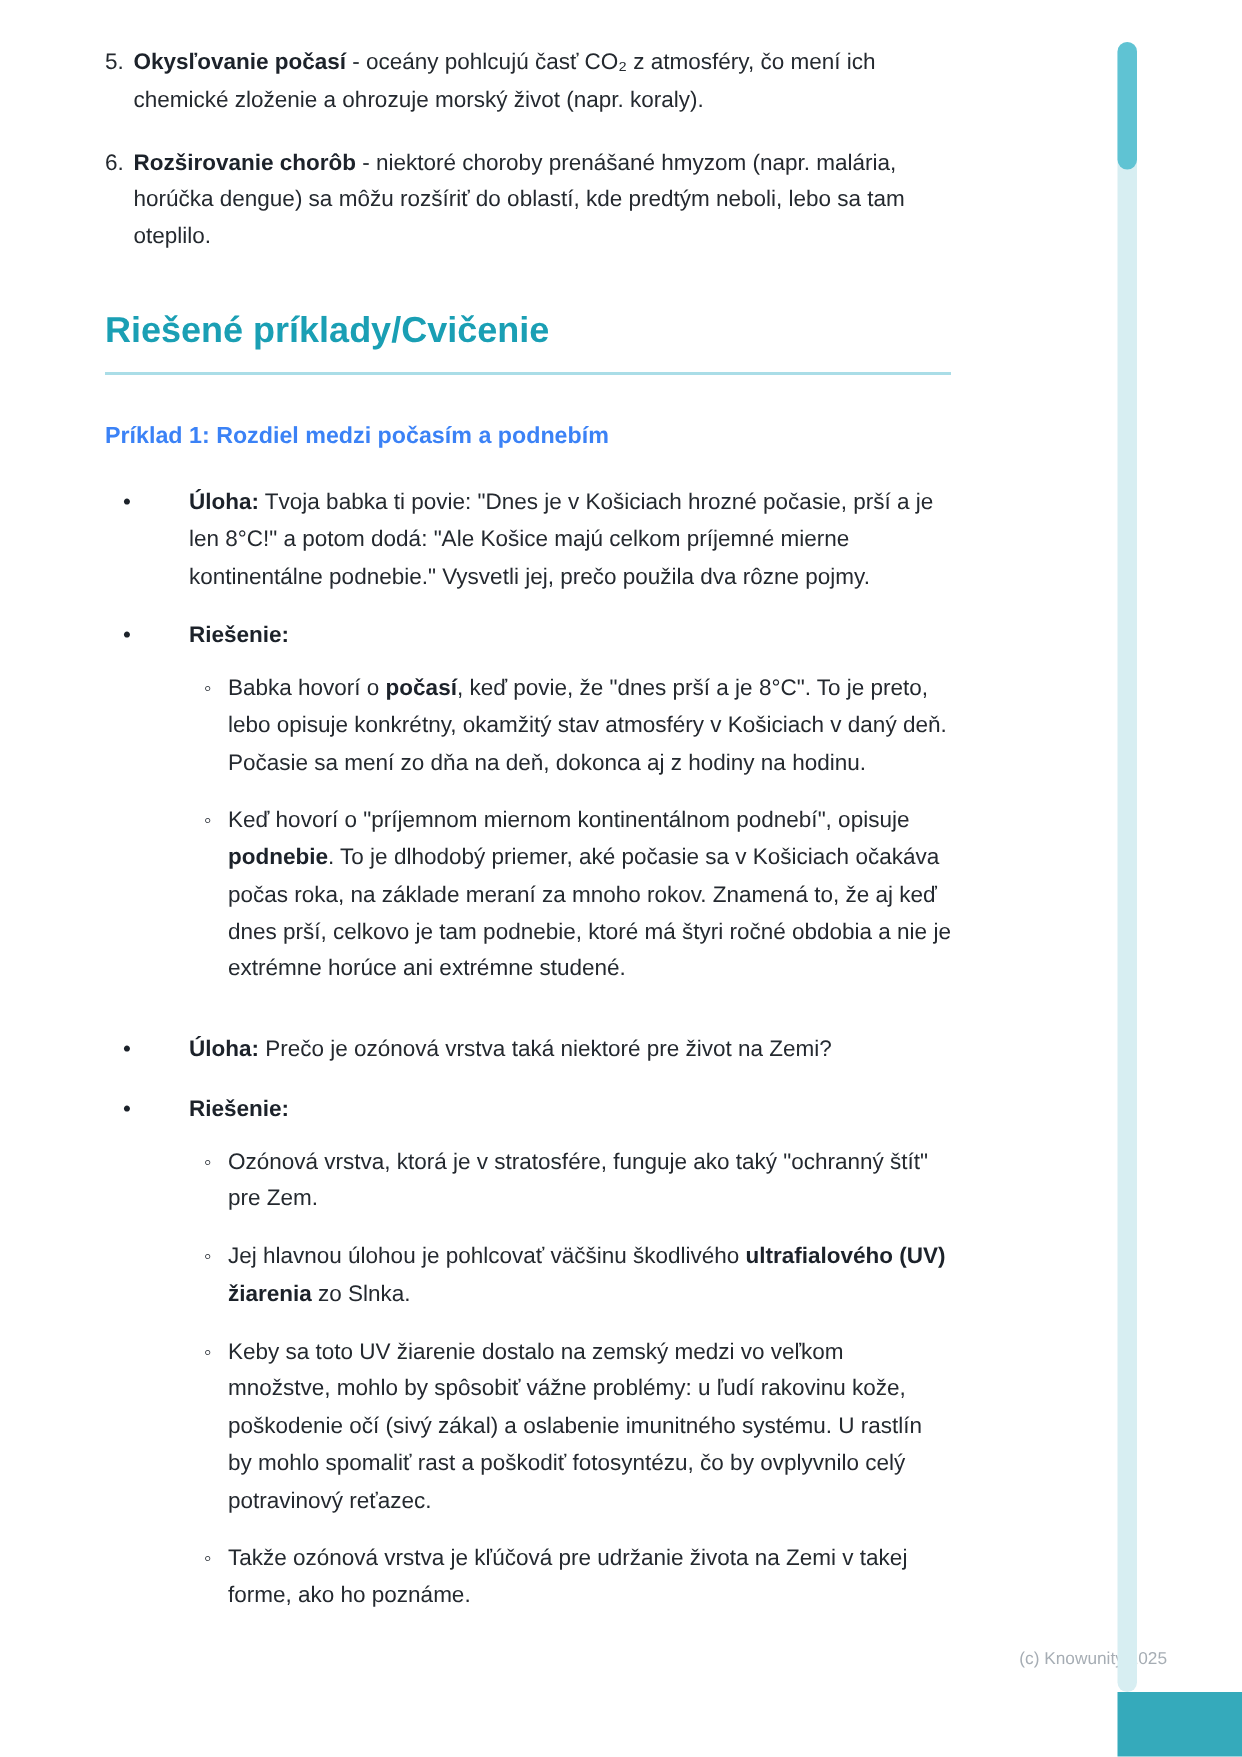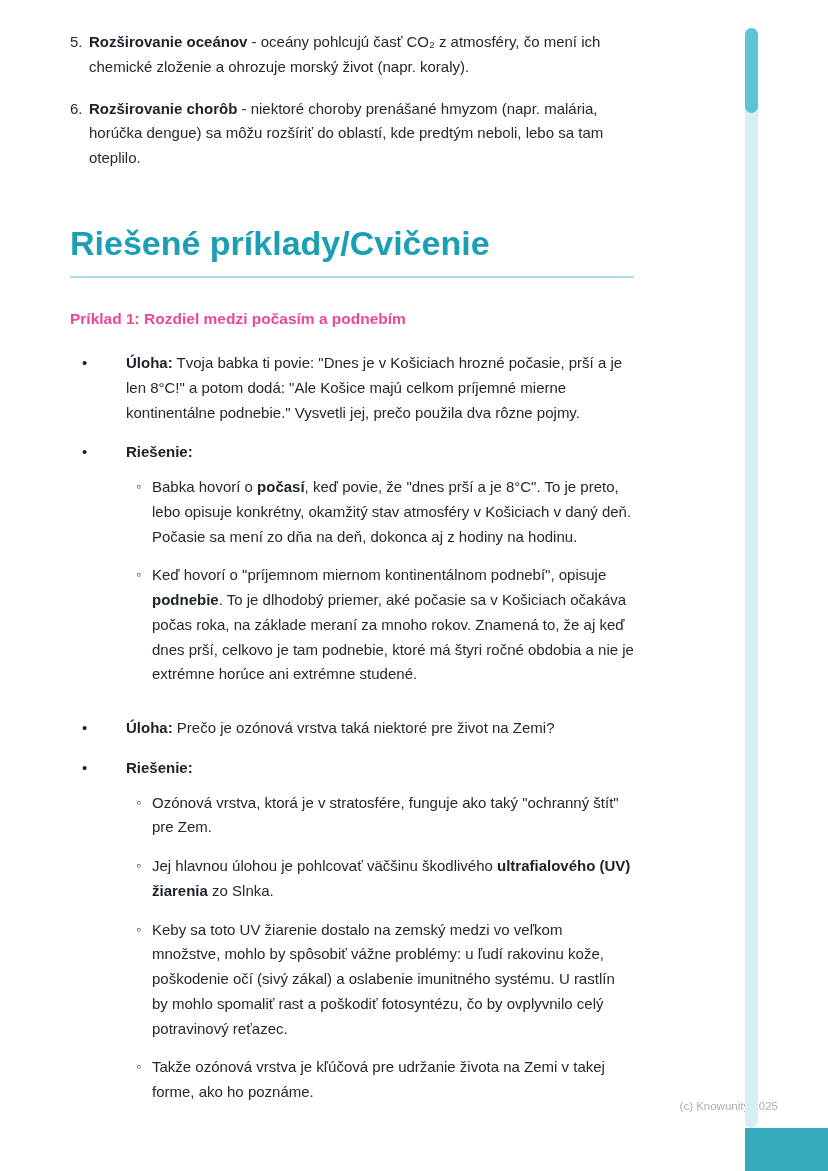--- a/index.html
+++ b/index.html
@@ -21,37 +21,37 @@
   .bold { font-weight: 700; color: #1c222a; }
 
   
   .olist .oitem { display: flex; margin-bottom: 17px; }
   .olist .num { flex: 0 0 19px; }
   .olist .itext { flex: 1; }
 
   
   .section-heading {
     color: #1a9fb4;
-    font-size: 34px;
+    font-size: 24px;
     line-height: 1.2;
     font-weight: 700;
-    margin: 52px 0 12px 0;
+    margin: 36px 0 12px 0;
     letter-spacing: 0;
   }
   .divider {
     height: 2px;
     background: #aadde7;
     margin: 0 0 24px 0;
   }
   .intro { margin: 0 0 24px 0; }
 
   .ex-title {
     font-weight: 700;
     font-size: 15.5px;
-    color: #ec4899;
+    color: #3b82f6;
     margin: 28px 0 20px 0;
   }
 
   
   .bullets { padding-left: 12px; }
   .b-item { display: flex; margin-bottom: 15px; }
   .b-marker { flex: 0 0 14px; color: #1c222a; }
   .b-text { flex: 1; margin-left: 30px; }
 
   .sub-list { margin-top: 10px; }
@@ -93,21 +93,21 @@
 </head>
 <body>
 
 <div class="page">
 
   <div class="content">
 
     <div class="olist">
       <div class="oitem">
         <span class="num">5.</span>
-        <span class="itext"><span class="bold">Rozširovanie oceánov</span><span> - oceány pohlcujú časť CO₂ z atmosféry, čo mení ich chemické zloženie a ohrozuje morský život (napr. koraly).</span></span>
+        <span class="itext"><span class="bold">Okysľovanie počasí</span><span> - oceány pohlcujú časť CO₂ z atmosféry, čo mení ich chemické zloženie a ohrozuje morský život (napr. koraly).</span></span>
       </div>
       <div class="oitem">
         <span class="num">6.</span>
         <span class="itext"><span class="bold">Rozširovanie chorôb</span><span> - niektoré choroby prenášané hmyzom (napr. malária, horúčka dengue) sa môžu rozšíriť do oblastí, kde predtým neboli, lebo sa tam oteplilo.</span></span>
       </div>
     </div>
 
     <h1 class="section-heading">Riešené príklady/Cvičenie</h1>
     <div class="divider"></div>
 

